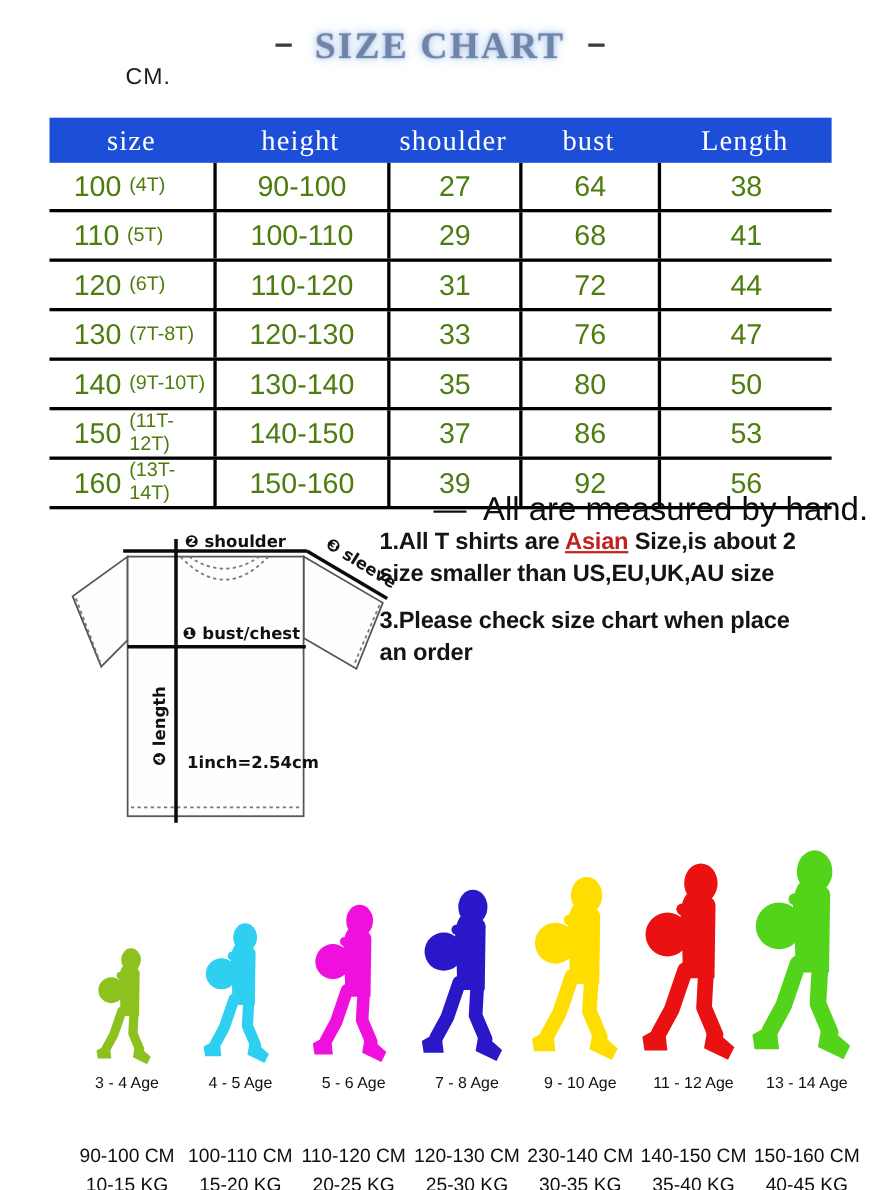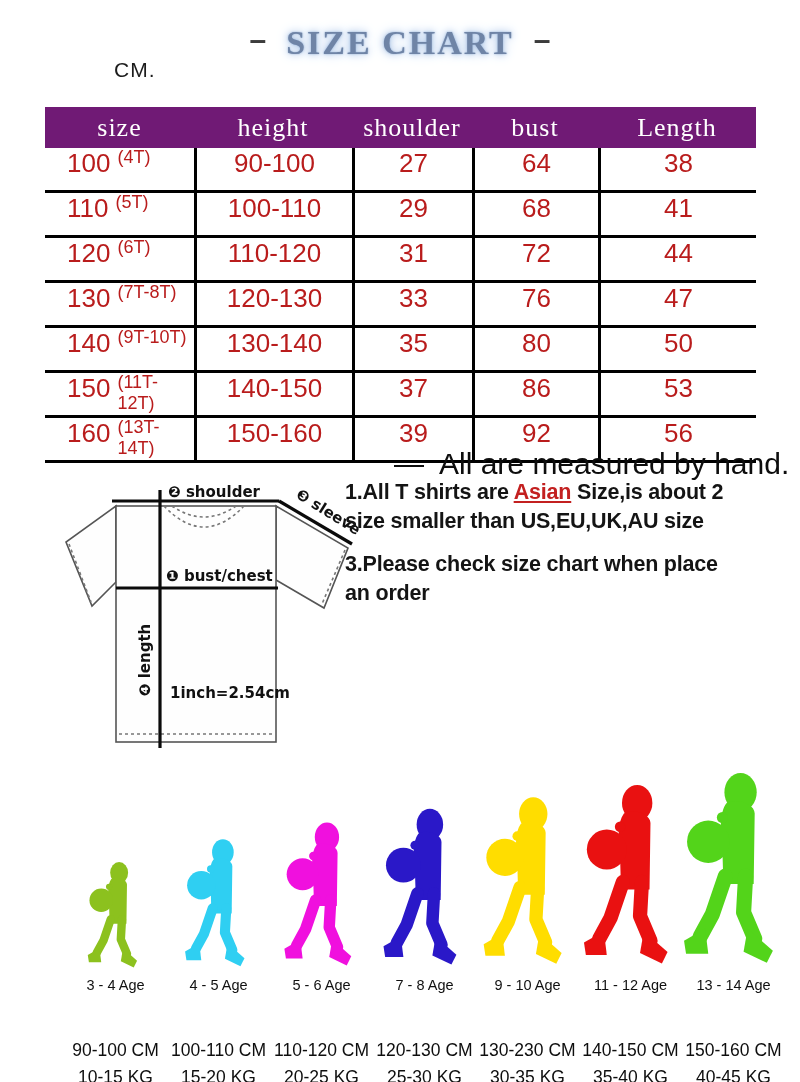--- a/index.html
+++ b/index.html
@@ -9,26 +9,26 @@
   
   .title-row{position:absolute;top:24px;left:0;width:100%;display:flex;justify-content:center;
              align-items:center;gap:20px;}
   .tdash{font-size:30px;font-weight:bold;color:#3c3c3c;transform:translateY(-3px);}
   .ttext{font-family:"Liberation Serif",serif;font-weight:bold;font-size:34px;letter-spacing:2px;
          color:#6f84a6;text-shadow:0 0 7px #a9c3e6,0 0 2px #8ba6cc,0 0 14px #c9dcf4;}
   .unit-label{position:absolute;left:96px;top:58px;font-size:21px;letter-spacing:1px;color:#1c1c1c;margin-left:18px;}
 
   
   .size-table{position:absolute;left:45px;top:107px;width:711px;}
-  .thead{display:grid;grid-template-columns:149px 158px 120px 126px 158px;background:#701a75;
+  .thead{display:grid;grid-template-columns:149px 158px 120px 126px 158px;background:#1d4ed8;
          height:41px;align-items:center;}
   .th{color:#fff;font-family:"Liberation Serif",serif;font-size:26px;text-align:center;letter-spacing:1px;}
   .trow{display:grid;grid-template-columns:149px 158px 120px 126px 158px;height:42px;
         border-bottom:3px solid #000;}
-  .tc{display:flex;align-items:flex-start;justify-content:center;font-size:26px;color:#b91c1c;}
+  .tc{display:flex;align-items:center;justify-content:center;font-size:26px;color:#4d7c0f;}
   .trow .tc + .tc{border-left:3px solid #000;}
   .c-size{justify-content:flex-start;padding-left:22px;gap:7px;}
   .c-size .tag{font-size:18px;transform:translateY(-1px);}
 
   
   .measured-note{position:absolute;left:394px;top:447px;font-size:30px;color:#0d0d0d;white-space:pre;}
 
   
   .diagram{position:absolute;left:58px;top:480px;}
   .diagram text{font-family:"DejaVu Sans","Liberation Sans",sans-serif;font-weight:bold;fill:#111;}
@@ -238,18 +238,18 @@
     <span>30-35 KG</span>
     <span>35-40 KG</span>
     <span>40-45 KG</span>
   </div>
 
   <div class="label-row cm-row">
     <span>90-100 CM</span>
     <span>100-110 CM</span>
     <span>110-120 CM</span>
     <span>120-130 CM</span>
-    <span>130-230 CM</span>
+    <span>230-140 CM</span>
     <span>140-150 CM</span>
     <span>150-160 CM</span>
   </div>
 
 </div>
 
 </body></html>

